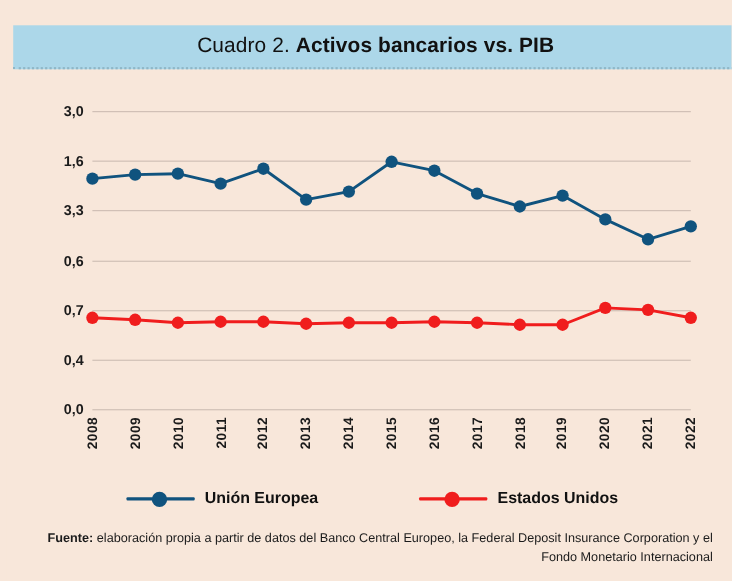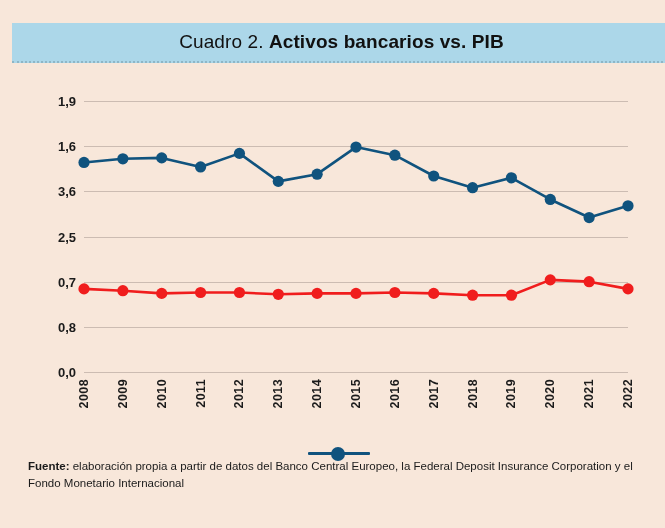--- a/index.html
+++ b/index.html
@@ -74,22 +74,22 @@
   .legend-swatch .lline{
     position:absolute;top:6px;left:0;width:62px;height:2.5px;border-radius:1px;
   }
   .legend-swatch .ldot{
     position:absolute;top:1px;left:23px;width:14px;height:14px;border-radius:50%;
   }
   .legend-label{font-size:14.5px;font-weight:bold;color:#111;}
 
   
   .footnote{
-    position:absolute;left:22px;top:443px;width:620px;
-    font-size:11.5px;line-height:1.45;color:#1b1b1b;
+    position:absolute;left:22px;top:467px;width:620px;
+    font-size:11.5px;line-height:1.45;color:#1b1b1b;text-align:right;
   }
   .footnote .fsrc{font-weight:bold;}
 </style>
 </head>
 <body>
 
 <div class="figure">
 
   <div class="header">
     <div class="header-title">
@@ -99,41 +99,41 @@
   </div>
 
   <div class="plot-wrap">
     <div class="plot" id="grid-host">
         <div class="gridline" style="top: 271px;"></div>
         <div class="ytick-row" style="top: 271px;">
           <span class="ytick">0,0</span>
         </div>
         <div class="gridline" style="top: 225.833px;"></div>
         <div class="ytick-row" style="top: 225.833px;">
-          <span class="ytick">0,8</span>
+          <span class="ytick">0,4</span>
         </div>
         <div class="gridline" style="top: 180.667px;"></div>
         <div class="ytick-row" style="top: 180.667px;">
           <span class="ytick">0,7</span>
         </div>
         <div class="gridline" style="top: 135.5px;"></div>
         <div class="ytick-row" style="top: 135.5px;">
-          <span class="ytick">2,5</span>
+          <span class="ytick">0,6</span>
         </div>
         <div class="gridline" style="top: 90.3333px;"></div>
         <div class="ytick-row" style="top: 90.3333px;">
-          <span class="ytick">3,6</span>
+          <span class="ytick">3,3</span>
         </div>
         <div class="gridline" style="top: 45.1667px;"></div>
         <div class="ytick-row" style="top: 45.1667px;">
           <span class="ytick">1,6</span>
         </div>
         <div class="gridline" style="top: 0px;"></div>
         <div class="ytick-row" style="top: 0px;">
-          <span class="ytick">1,9</span>
+          <span class="ytick">3,0</span>
         </div>
       </div>
     <svg class="series" id="series-svg" viewBox="0 0 544 271" preserveAspectRatio="none">
         <g>
           <path d="M0.00 61.43 L38.86 57.81 L77.71 56.91 L116.57 65.94 L155.43 52.39 L194.29 80.40 L233.14 73.17 L272.00 46.07 L310.86 54.20 L349.71 74.98 L388.57 86.72 L427.43 76.78 L466.29 98.46 L505.14 116.53 L544.00 104.79" fill="none" stroke="#10537E" stroke-width="2.6" stroke-linejoin="round" stroke-linecap="round"></path>
           <circle cx="0.00" cy="61.43" r="5.6" fill="#10537E"></circle>
           <circle cx="38.86" cy="57.81" r="5.6" fill="#10537E"></circle>
           <circle cx="77.71" cy="56.91" r="5.6" fill="#10537E"></circle>
           <circle cx="116.57" cy="65.94" r="5.6" fill="#10537E"></circle>
           <circle cx="155.43" cy="52.39" r="5.6" fill="#10537E"></circle>
@@ -185,20 +185,28 @@
         <div class="xlabel" style="left: 537px;">2022</div>
       </div>
   </div>
 
   <div class="legend" id="legend-host">
       <div class="legend-item">
         <span class="legend-swatch">
           <span class="lline" style="background: rgb(16, 83, 126);"></span>
           <span class="ldot" style="background: rgb(16, 83, 126);"></span>
         </span>
+        <span class="legend-label">Unión Europea</span>
+      </div>
+      <div class="legend-item">
+        <span class="legend-swatch">
+          <span class="lline" style="background: rgb(240, 29, 29);"></span>
+          <span class="ldot" style="background: rgb(240, 29, 29);"></span>
+        </span>
+        <span class="legend-label">Estados Unidos</span>
       </div>
     </div>
 
   <div class="footnote">
     <span class="fsrc">Fuente:</span><span> elaboración propia a partir de datos del Banco Central Europeo, la Federal Deposit Insurance Corporation y el Fondo Monetario Internacional</span>
   </div>
 
 </div>
 
 </body></html>

